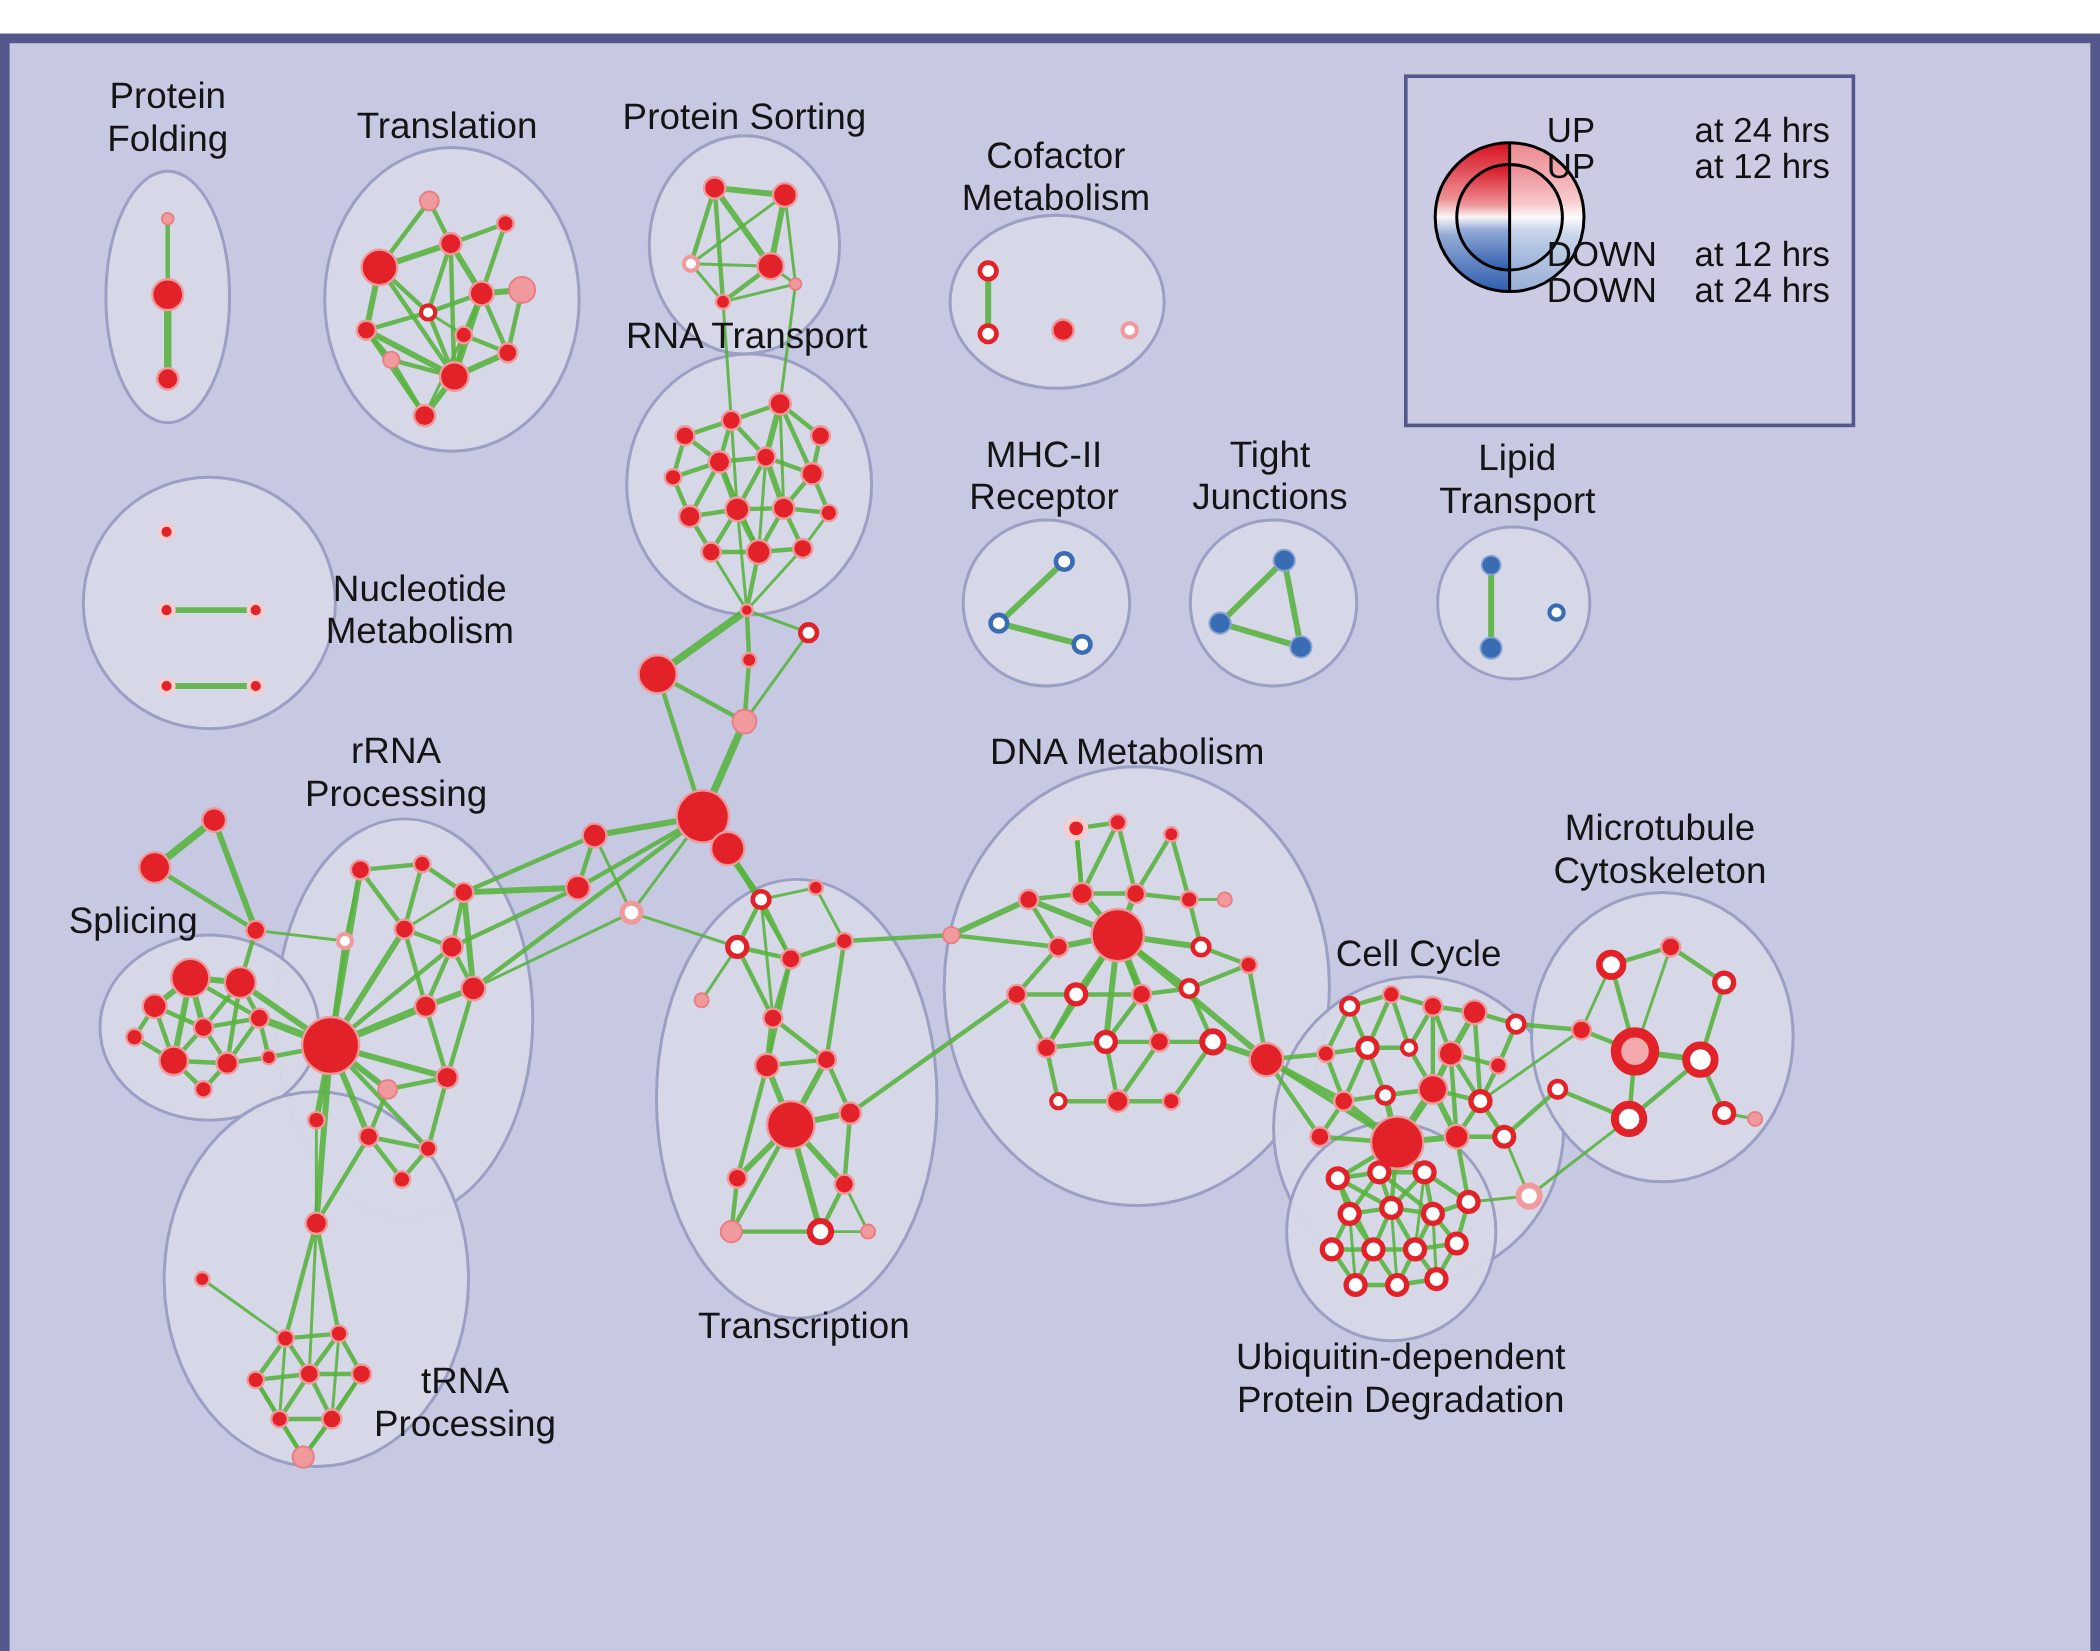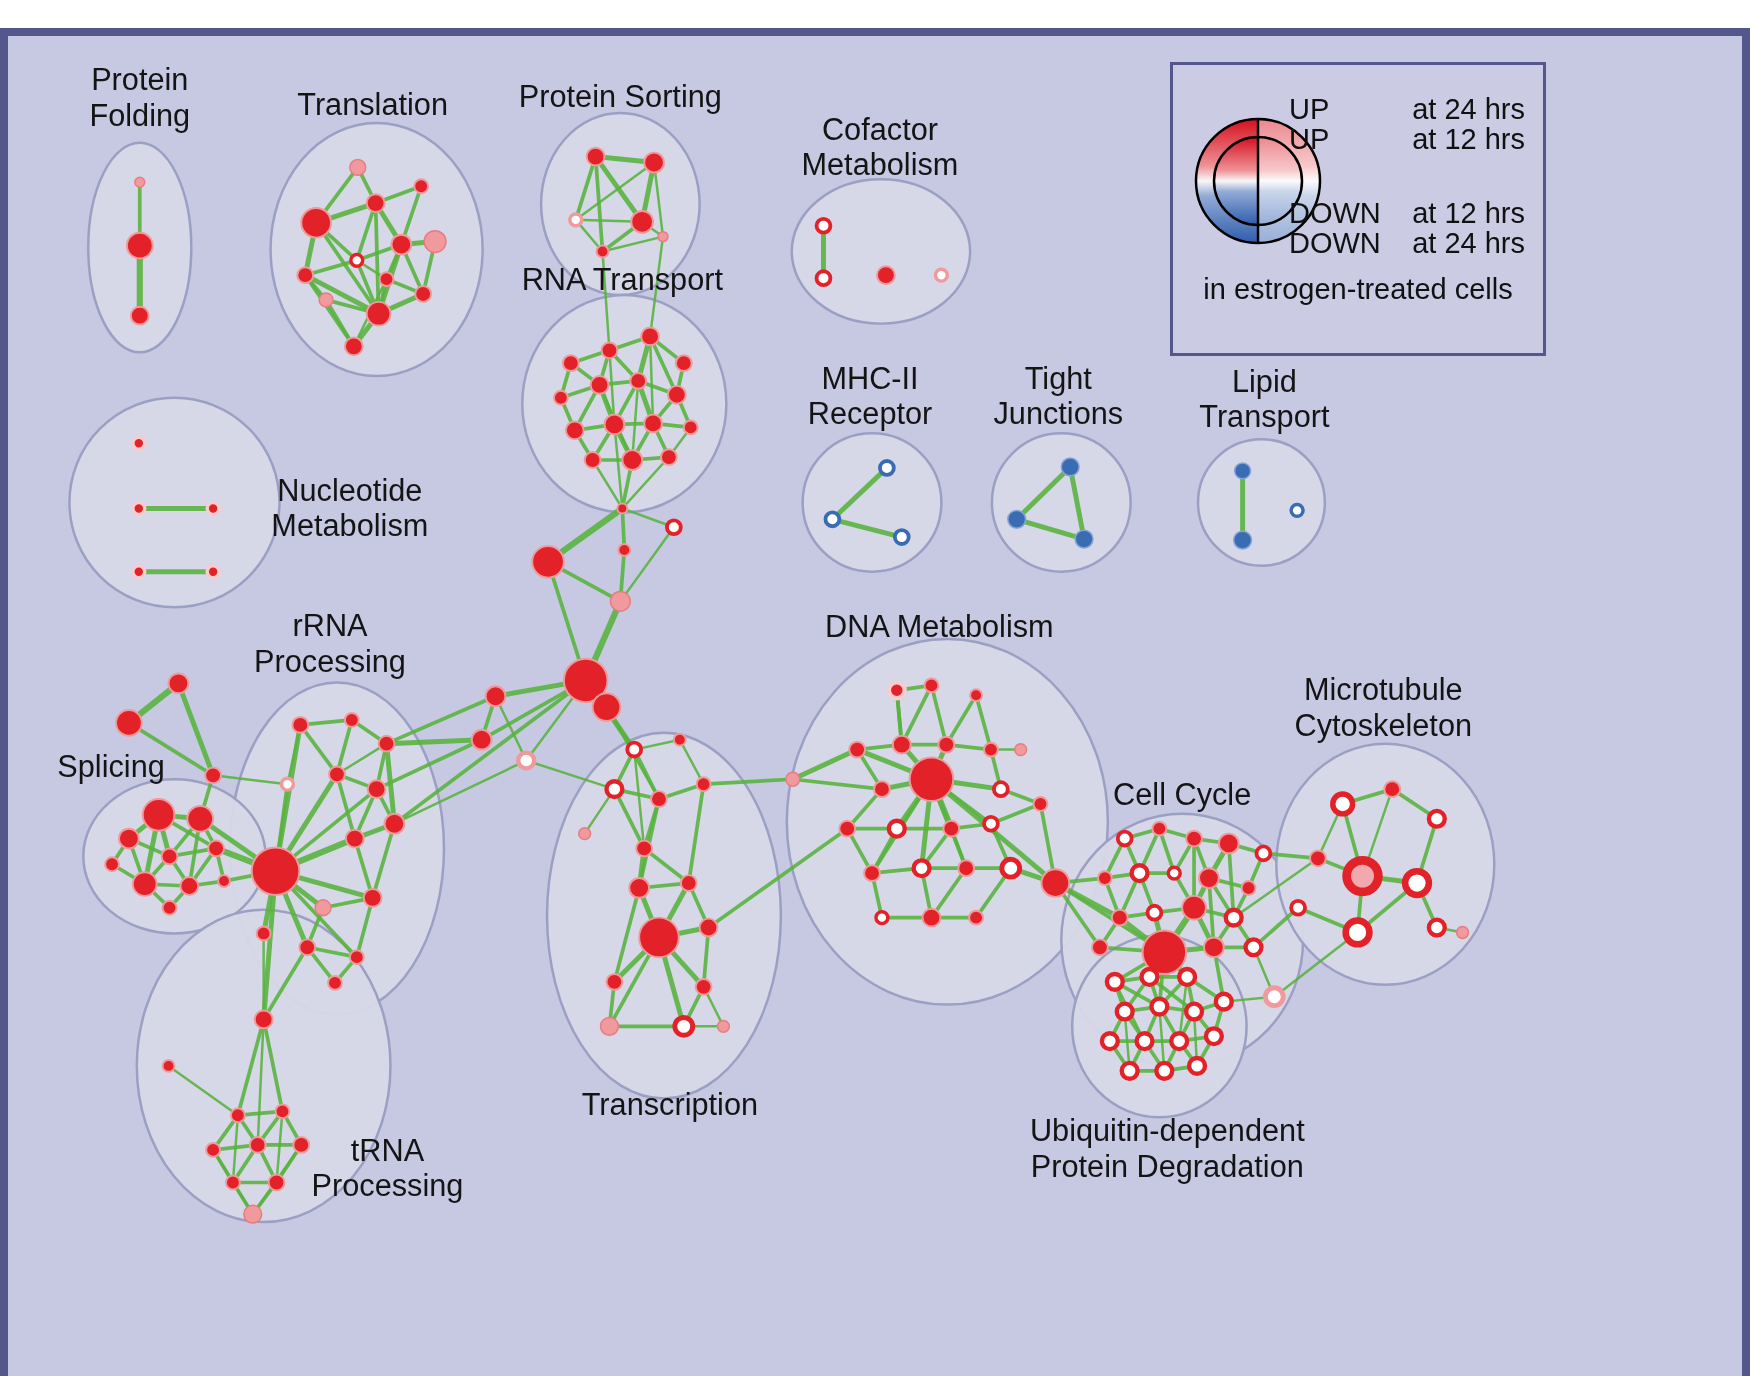--- a/index.html
+++ b/index.html
@@ -669,16 +669,15 @@
     </div>
     <div class="lg-row r3">
       <span>DOWN</span>
       <span>at 12 hrs</span>
     </div>
     <div class="lg-row r4">
       <span>DOWN</span>
       <span>at 24 hrs</span>
     </div>
 
-    <div class="lg-foot f1">in estrogen-treated cells</div>
   </div>
 
 </div>
 
 </body></html>

